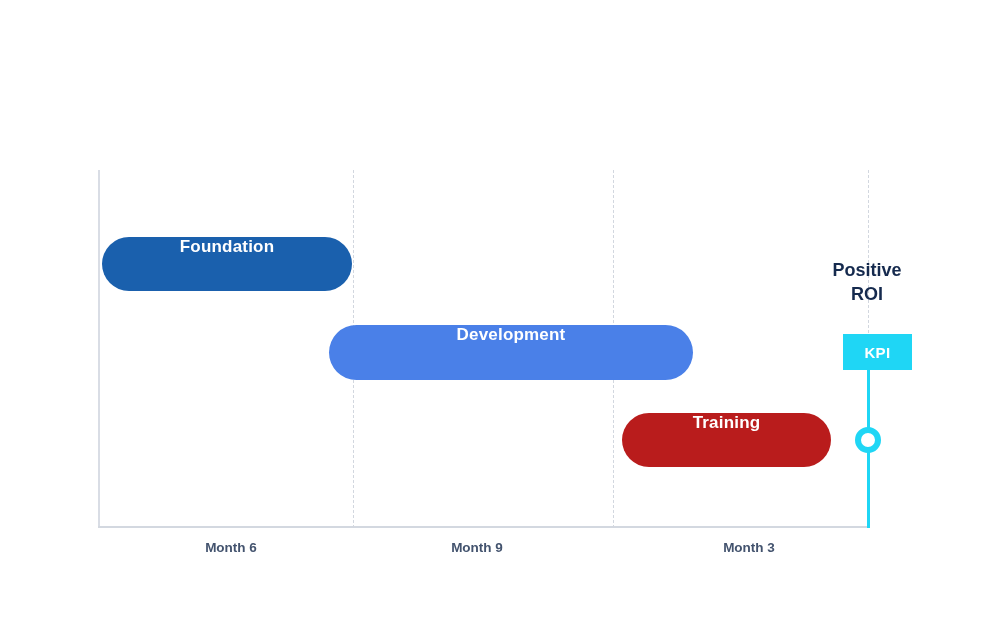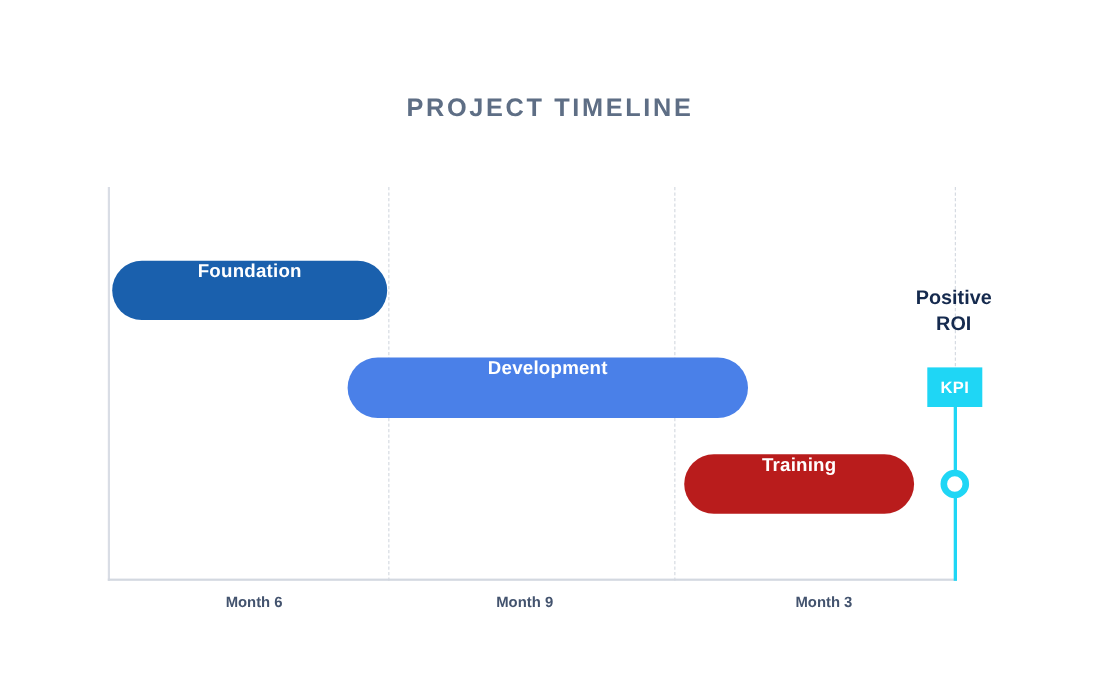--- a/index.html
+++ b/index.html
@@ -128,49 +128,48 @@
     color: #152a4e;
     white-space: nowrap;
     transform: translateX(-50%);
   }
 </style>
 </head>
 <body>
 
 <div id="stage">
 
-  <div class="chart-title">PROJECT TIMELINE</div>
 
   <div class="axis-y"></div>
   <div class="axis-x"></div>
 
   <div class="gridline" style="left:353px;"></div>
   <div class="gridline" style="left:613px;"></div>
   <div class="gridline" style="left:868px;"></div>
 
   <div class="bar bar-foundation" style="left:102px; top:237px; width:250px; height:54px;">
     <span>Foundation</span>
   </div>
 
-  <div class="bar bar-development" style="left:316px; top:325px; width:364px; height:55px;">
+  <div class="bar bar-development" style="left:329px; top:325px; width:364px; height:55px;">
     <span>Development</span>
   </div>
 
   <div class="bar bar-training" style="left:622px; top:413px; width:209px; height:54px;">
     <span>Training</span>
   </div>
 
   <div class="month-label" style="left:231px;">Month 6</div>
   <div class="month-label" style="left:477px;">Month 9</div>
   <div class="month-label" style="left:749px;">Month 3</div>
 
   <div class="kpi-caption" style="left:867px; top:259px;">
     <div>Positive</div>
     <div>ROI</div>
   </div>
 
   <div class="kpi-line" style="left:867px; top:370px; height:158px;"></div>
 
-  <div class="kpi-badge" style="left:843px; top:334px; width:50px; height:36px;">KPI</div>
+  <div class="kpi-badge" style="left:843px; top:334px; width:69px; height:36px;">KPI</div>
 
   <div class="kpi-ring" style="left:855px; top:427px;"></div>
 
 </div>
 
 </body></html>

